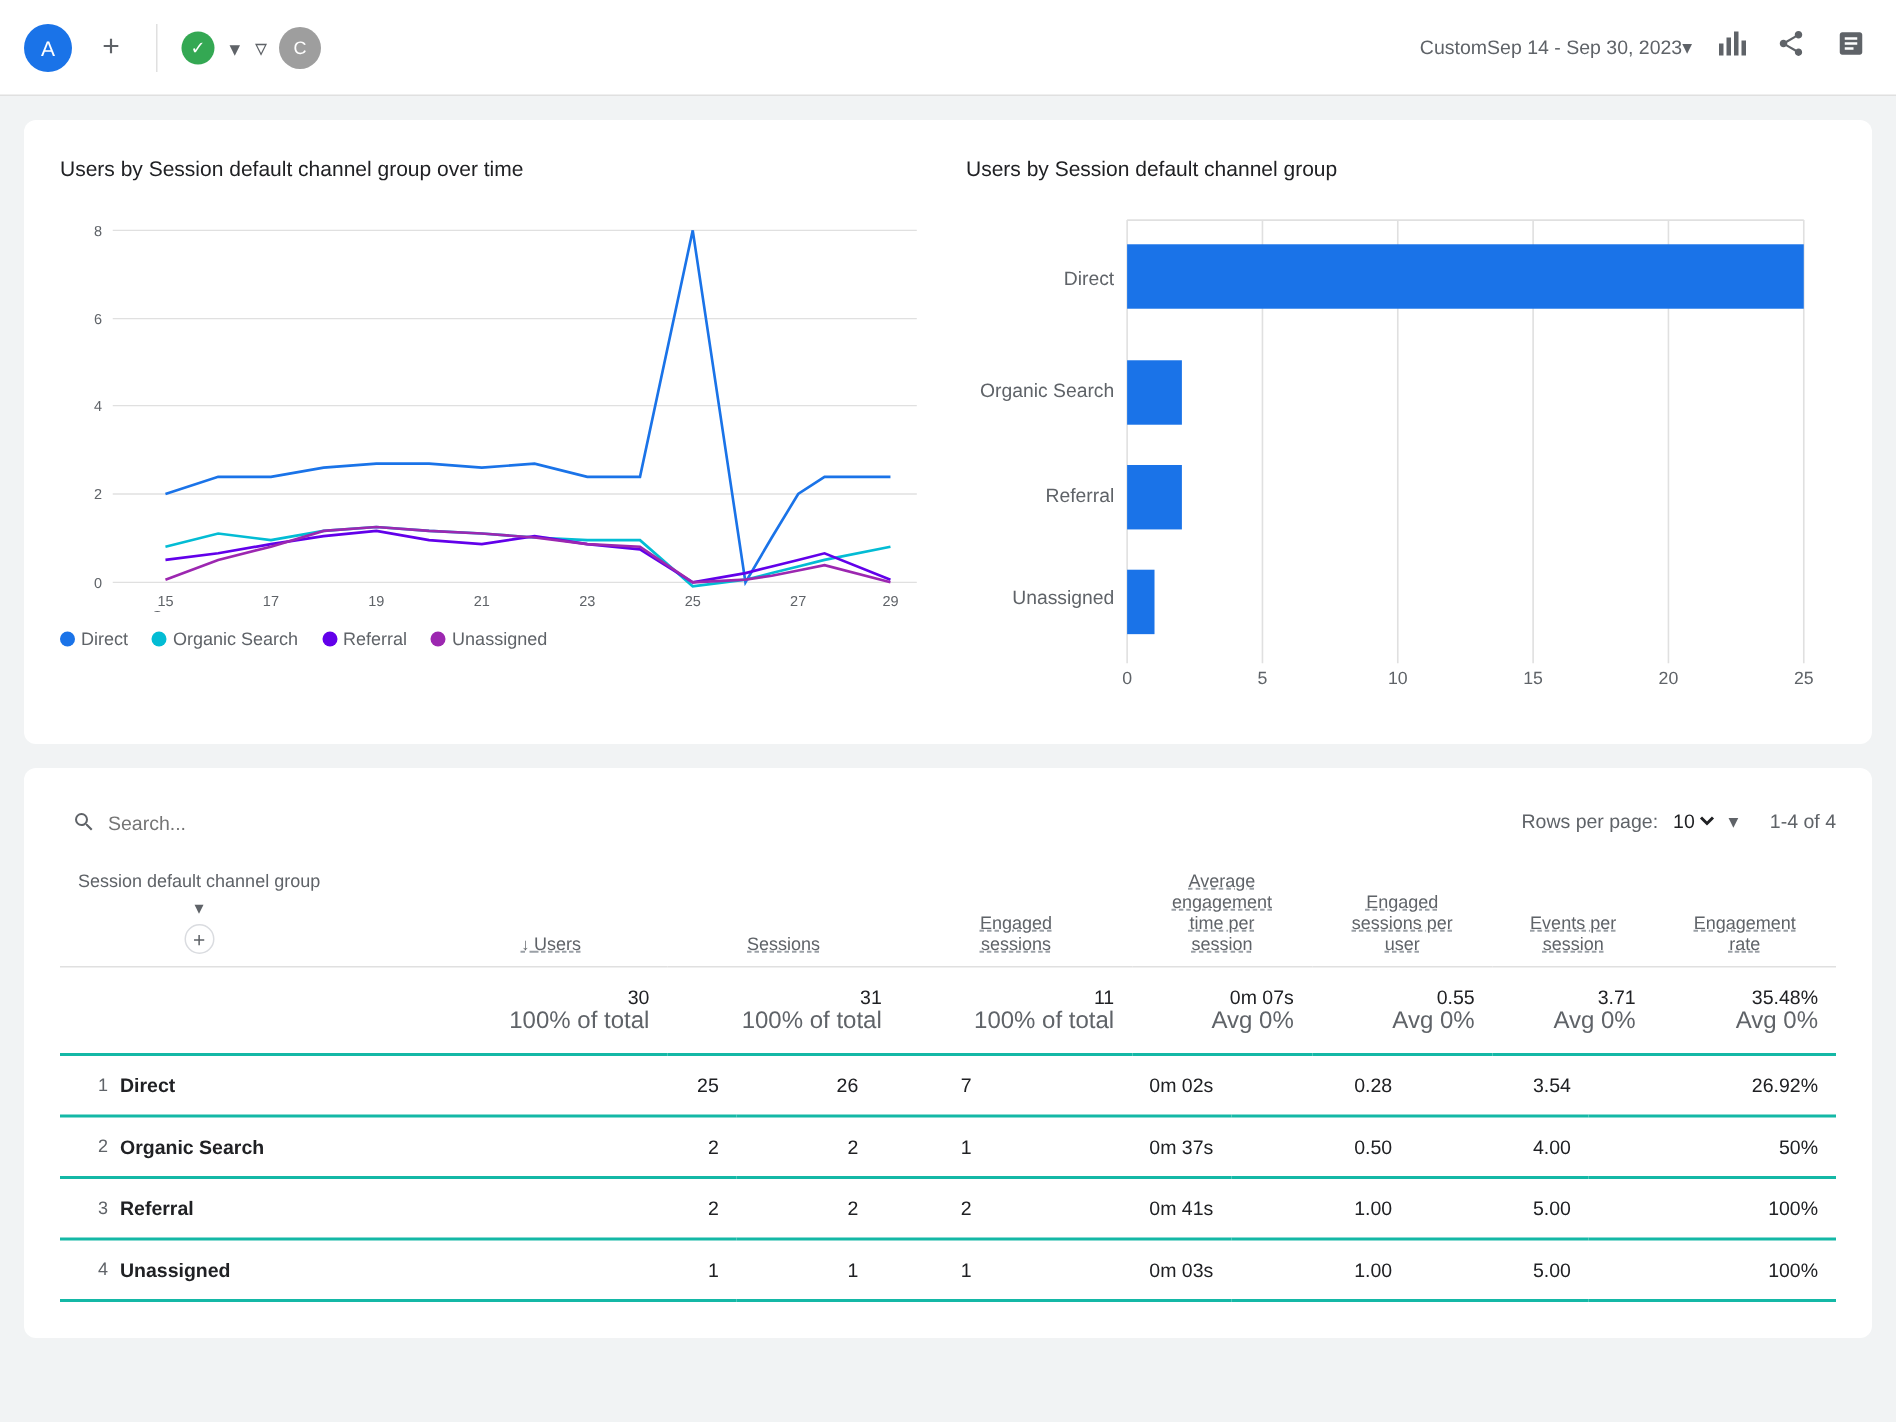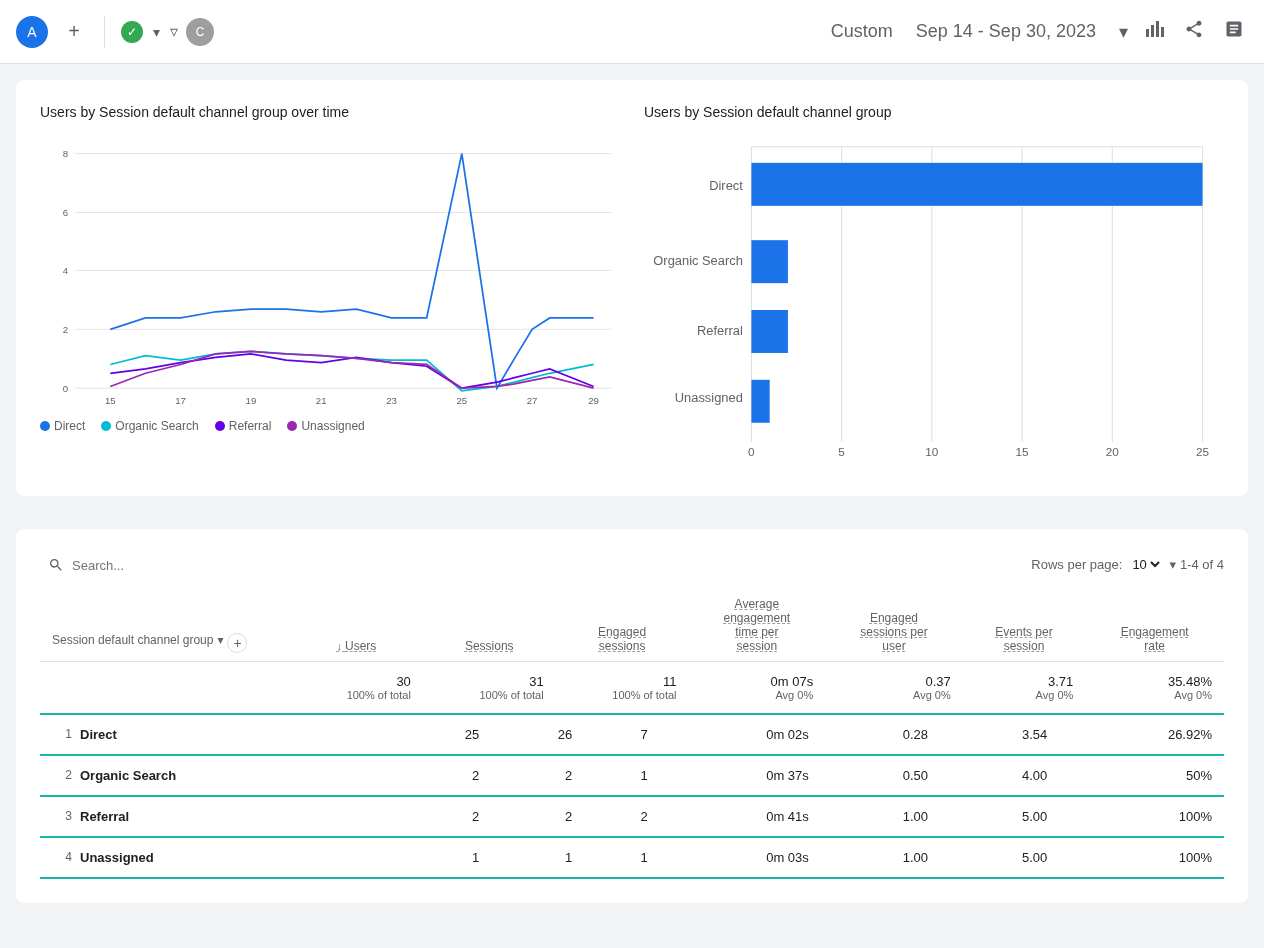--- a/index.html
+++ b/index.html
@@ -43,36 +43,36 @@
       color: #5f6368; font-size: 16px; cursor: pointer;
     }
     .filter-avatar {
       width: 28px; height: 28px; border-radius: 50%;
       background: #9e9e9e; color: #fff;
       display: flex; align-items: center; justify-content: center;
       font-size: 12px;
     }
     .right-controls { display: flex; align-items: center; gap: 12px; margin-left: auto; }
     .date-range {
-      display: flex; align-items: center; gap: 23px;
-      font-size: 18px; color: #5f6368; cursor: pointer; text-align: right;
+      display: flex; align-items: center; gap: 0;
+      font-size: 13px; color: #5f6368; cursor: pointer; text-align: right;
     }
     .icon-btn {
       background: none; border: none; cursor: pointer; color: #5f6368; font-size: 18px; padding: 4px;
     }
 
     .main-content {
       padding: 16px;
     }
 
     .card {
       background: #fff;
       border-radius: 8px;
       padding: 24px;
-      margin-bottom: 33px;
+      margin-bottom: 16px;
     }
 
     .charts-row {
       display: grid;
       grid-template-columns: 1fr 1fr;
       gap: 24px;
     }
 
     .chart-title {
       font-size: 14px; color: #202124; margin-bottom: 16px; font-weight: 400;
@@ -106,21 +106,21 @@
       margin-bottom: 12px;
     }
     .search-box {
       display: flex; align-items: flex-end; gap: 8px;
       border: none; background: none; padding: 4px 8px;
     }
     .search-input {
       border: none; outline: none; font-size: 13px; color: #5f6368; background: none; width: 200px;
     }
     .pagination-info {
-      display: flex; align-items: center; gap: 4px; font-size: 13px; color: #5f6368;
+      display: flex; align-items: center; gap: 21px; font-size: 13px; color: #5f6368;
     }
     .rows-per-page { display: flex; align-items: center; gap: 6px; }
     .rows-select {
       border: none; outline: none; font-size: 13px; color: #202124;
       cursor: pointer; background: none;
     }
 
     .data-table { width: 100%; border-collapse: collapse; }
     .data-table th {
       text-align: center; font-size: 12px; font-weight: 500; color: #5f6368;
@@ -133,24 +133,24 @@
     }
     .data-table td {
       text-align: right; font-size: 13px; padding: 12px;
       border-bottom: 2px solid #14b8a6; color: #202124;
     }
     .data-table td.left-align { text-align: left; }
     .data-table .totals-row td {
       font-weight: 500; font-size: 13px;
     }
     .data-table .sub-text {
-      font-size: 11px; color: #5f6368; font-weight: 400;
+      font-size: 16px; color: #5f6368; font-weight: 400;
     }
     .col-header-add {
-      display: inline-flex; gap: 4px;
+      display: inline-flex; align-items: center; gap: 4px; flex-direction: column;
     }
     .plus-btn {
       width: 20px; height: 20px; border-radius: 50%;
       background: none; border: 1px solid #dadce0; cursor: pointer;
       font-size: 14px; display: inline-flex; align-items: center; justify-content: center;
       color: #5f6368;
     }
     .sort-arrow { color: #5f6368; font-size: 11px; }
     .channel-col { display: flex; align-items: center; gap: 8px; }
     .row-num { color: #5f6368; font-size: 12px; width: 20px; text-align: right; }
@@ -349,21 +349,21 @@
           </td>
           <td>
             <div>11</div>
             <div class="sub-text">100% of total</div>
           </td>
           <td>
             <div>0m 07s</div>
             <div class="sub-text">Avg 0%</div>
           </td>
           <td>
-            <div>0.37</div>
+            <div>0.55</div>
             <div class="sub-text">Avg 0%</div>
           </td>
           <td>
             <div>3.71</div>
             <div class="sub-text">Avg 0%</div>
           </td>
           <td>
             <div>35.48%</div>
             <div class="sub-text">Avg 0%</div>
           </td>

